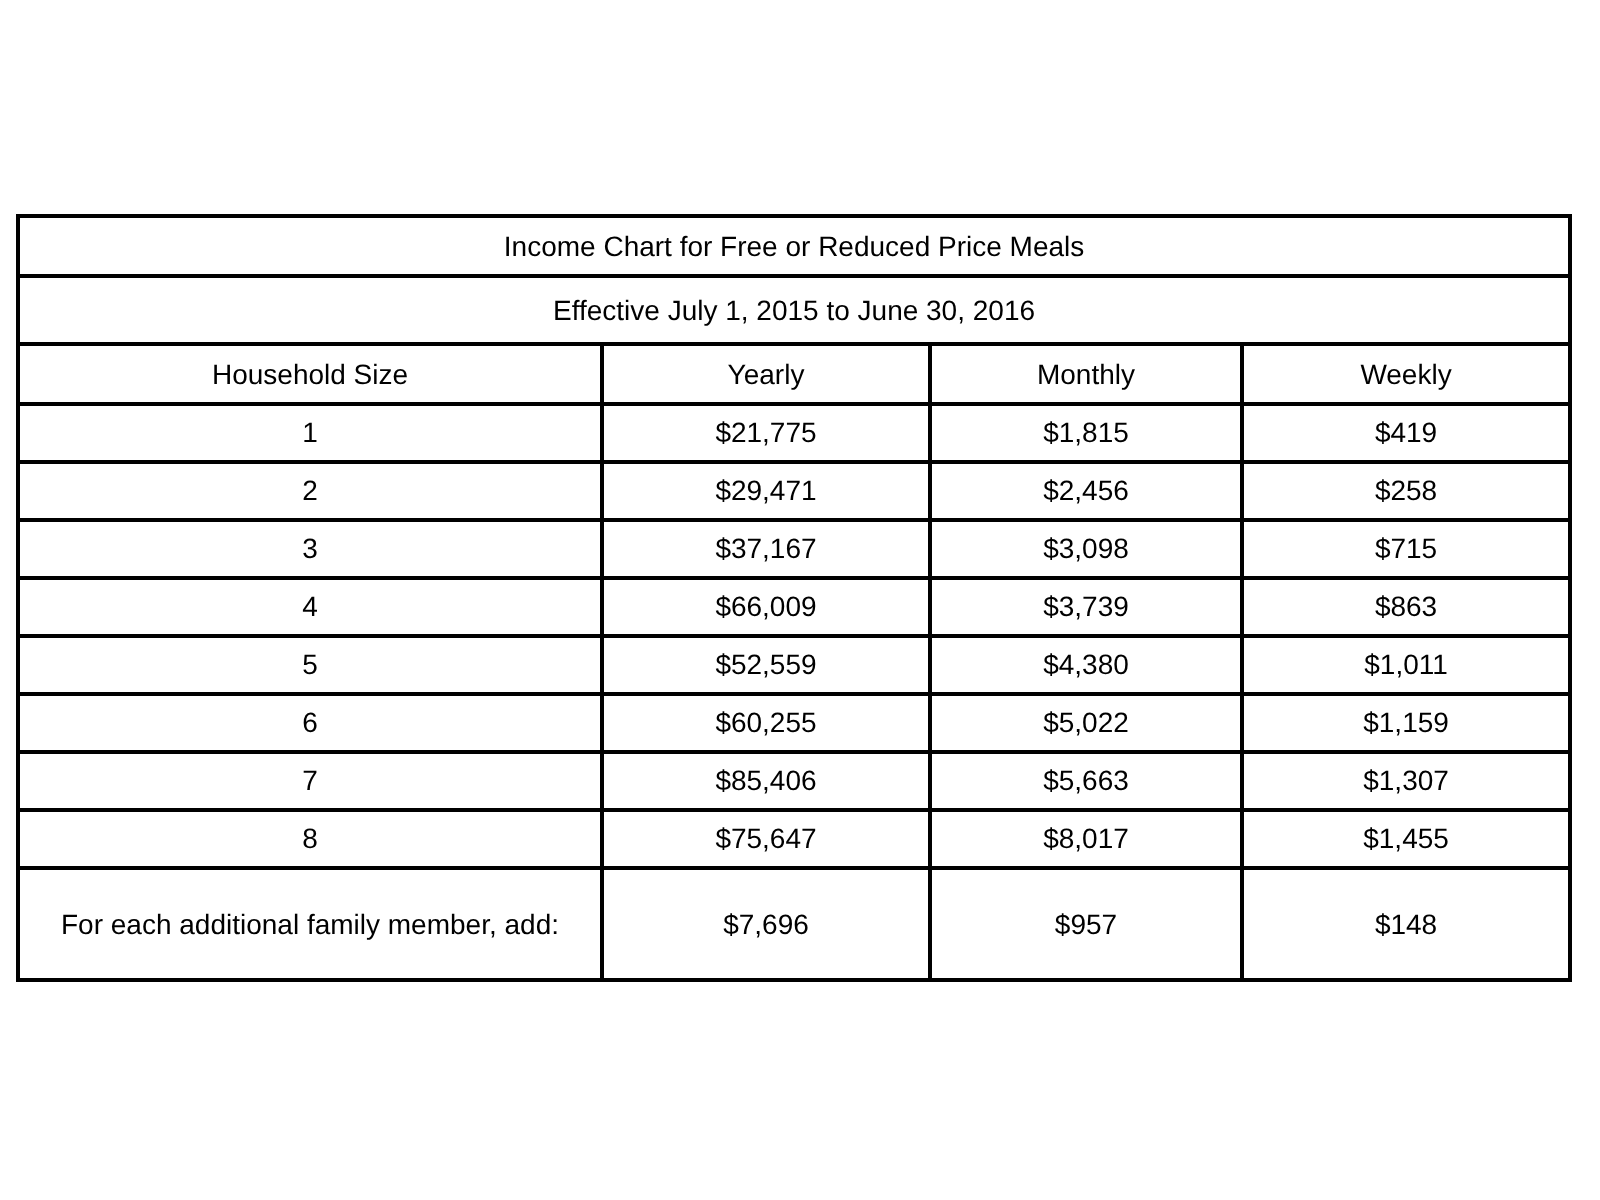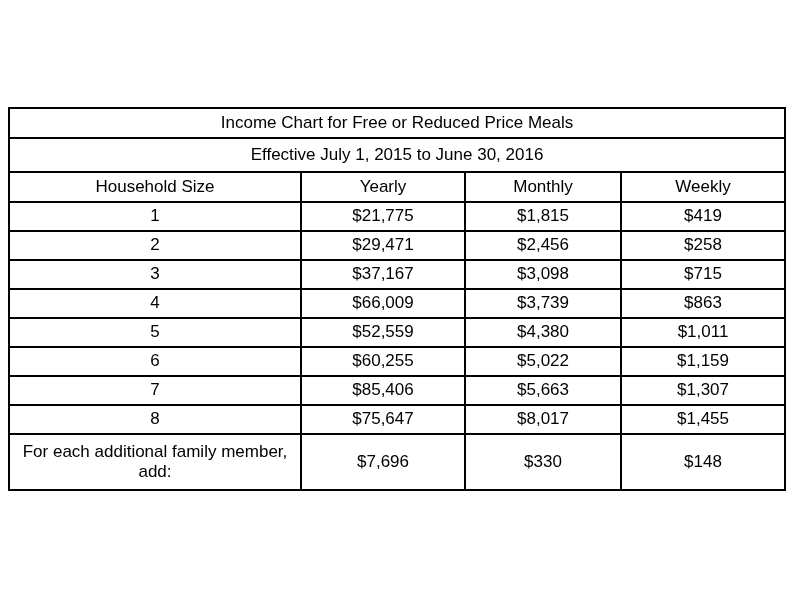--- a/index.html
+++ b/index.html
@@ -16,21 +16,21 @@
     color: #000000;
   }
   table.income-table {
     position: absolute;
     left: 8px;
     top: 107px;
     width: 776px;
     border-collapse: collapse;
     table-layout: fixed;
     border: 2px solid #000000;
-    font-size: 17px;
+    font-size: 14px;
     line-height: 1.2;
   }
   table.income-table td, table.income-table th {
     border: 2px solid #000000;
     text-align: center;
     vertical-align: middle;
     padding: 2px 4px;
     font-weight: normal;
     overflow: hidden;
   }
@@ -115,18 +115,18 @@
       </tr>
       <tr class="data-row">
         <td>8</td>
         <td>$75,647</td>
         <td>$8,017</td>
         <td>$1,455</td>
       </tr>
       <tr class="footer-row">
         <td>For each additional family member, add:</td>
         <td>$7,696</td>
-        <td>$330</td>
+        <td>$957</td>
         <td>$148</td>
       </tr>
     </tbody>
   </table>
 </div>
 
 </body></html>

